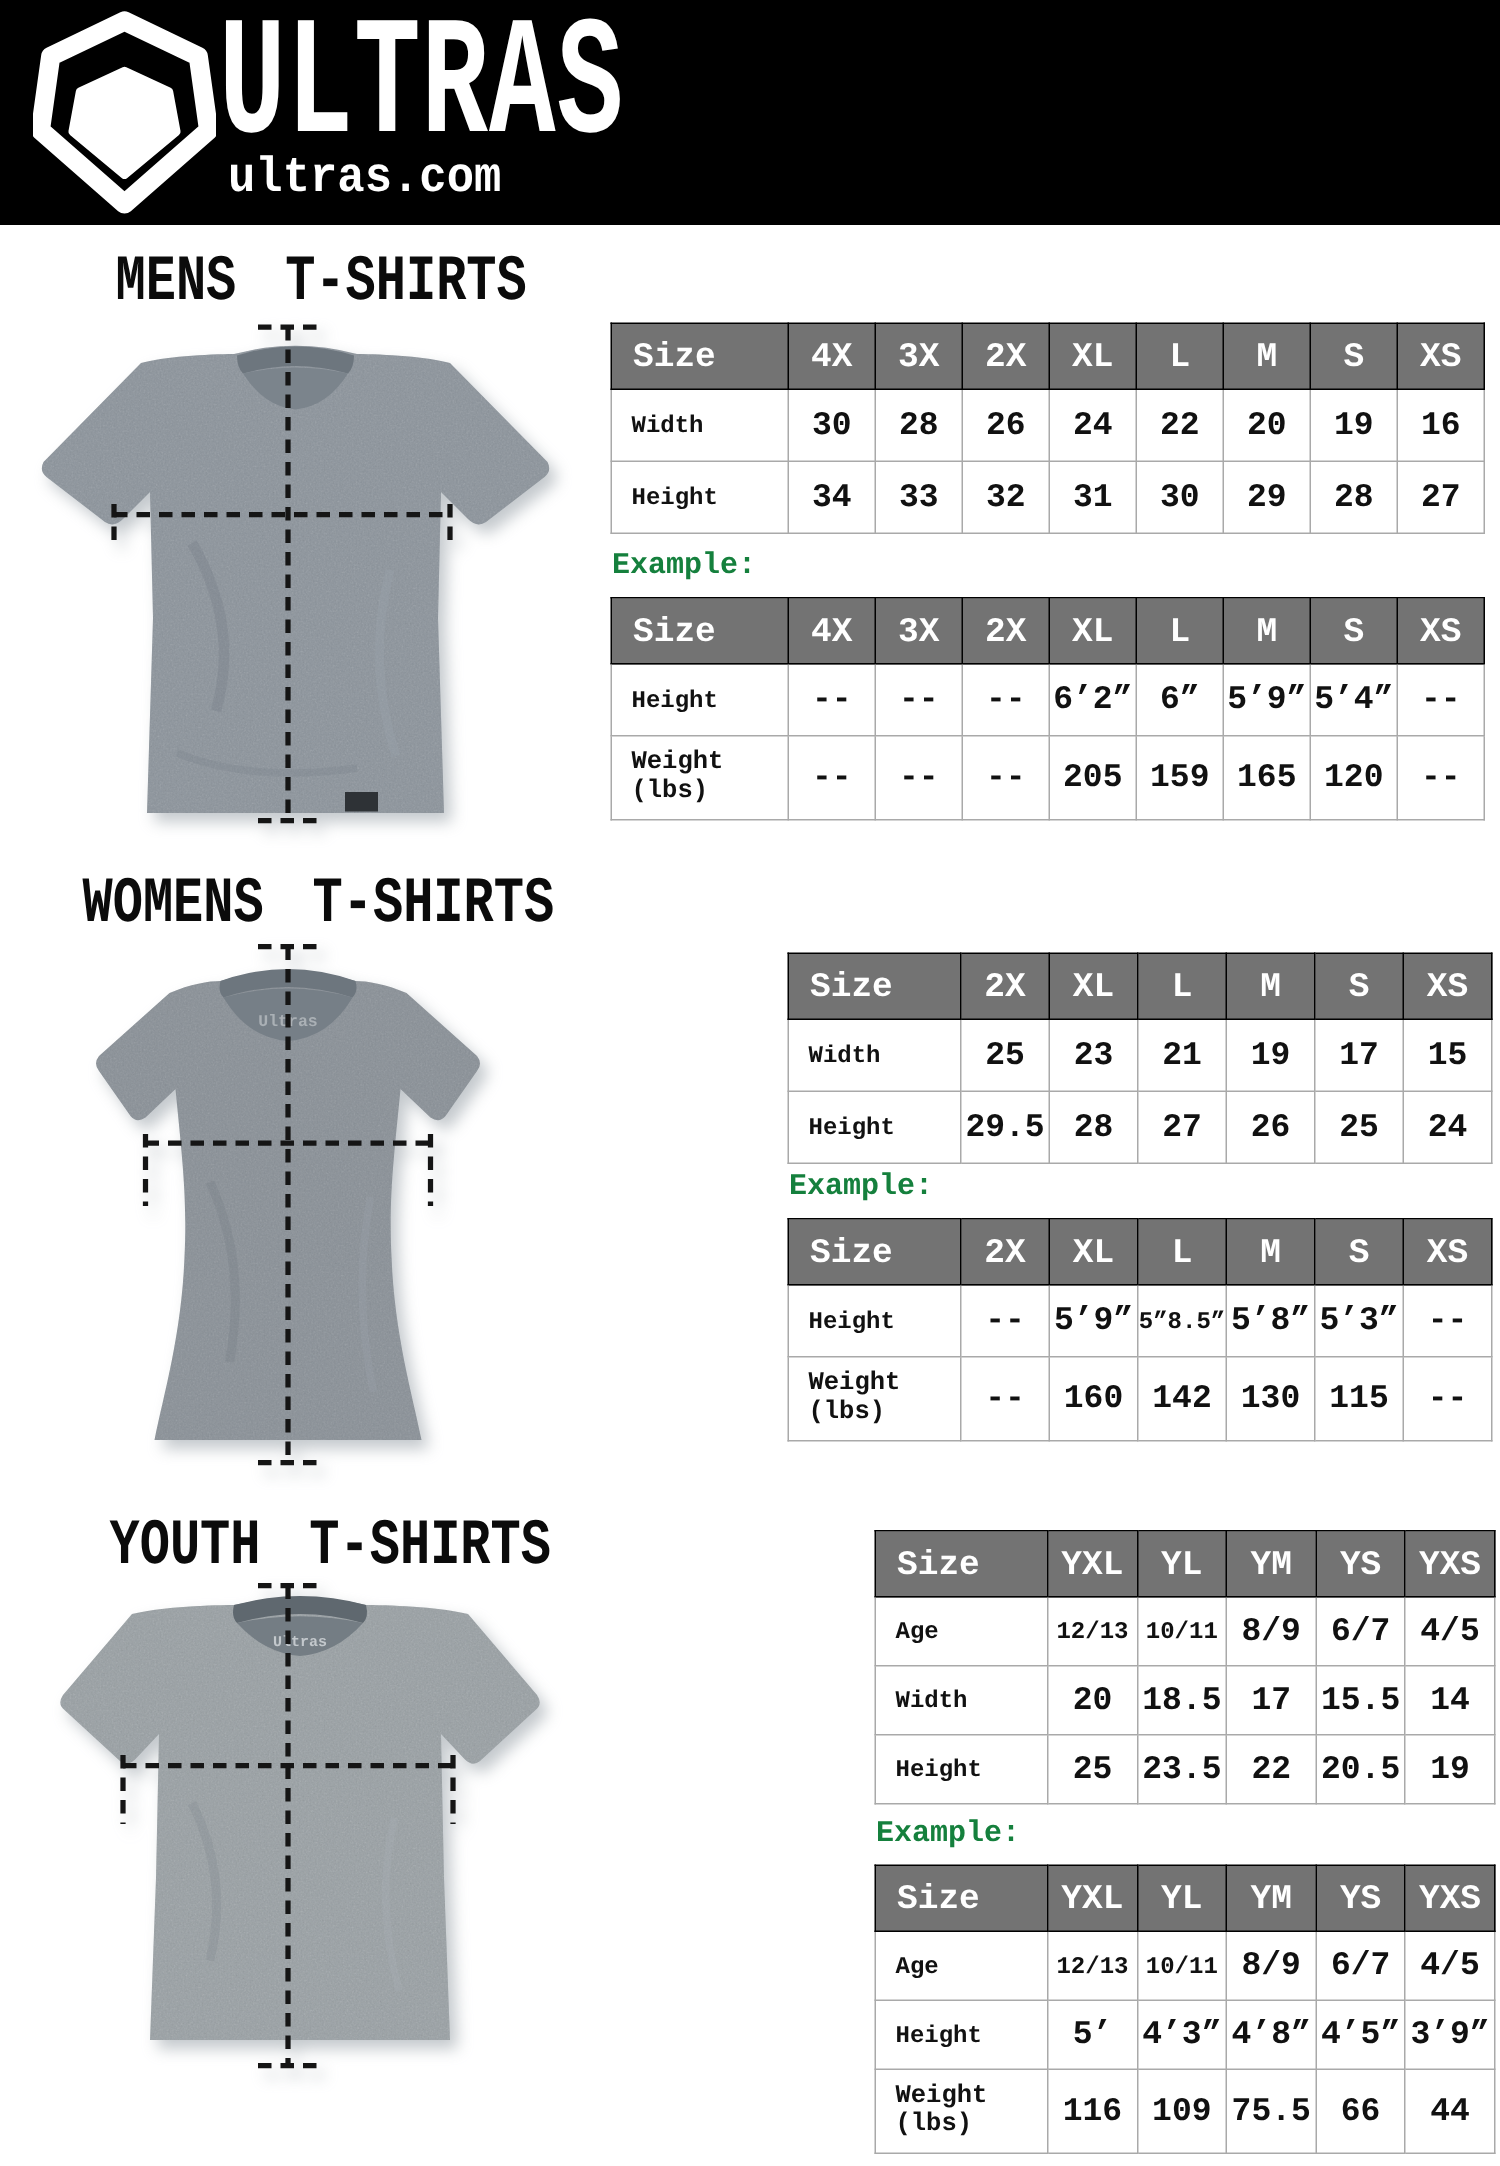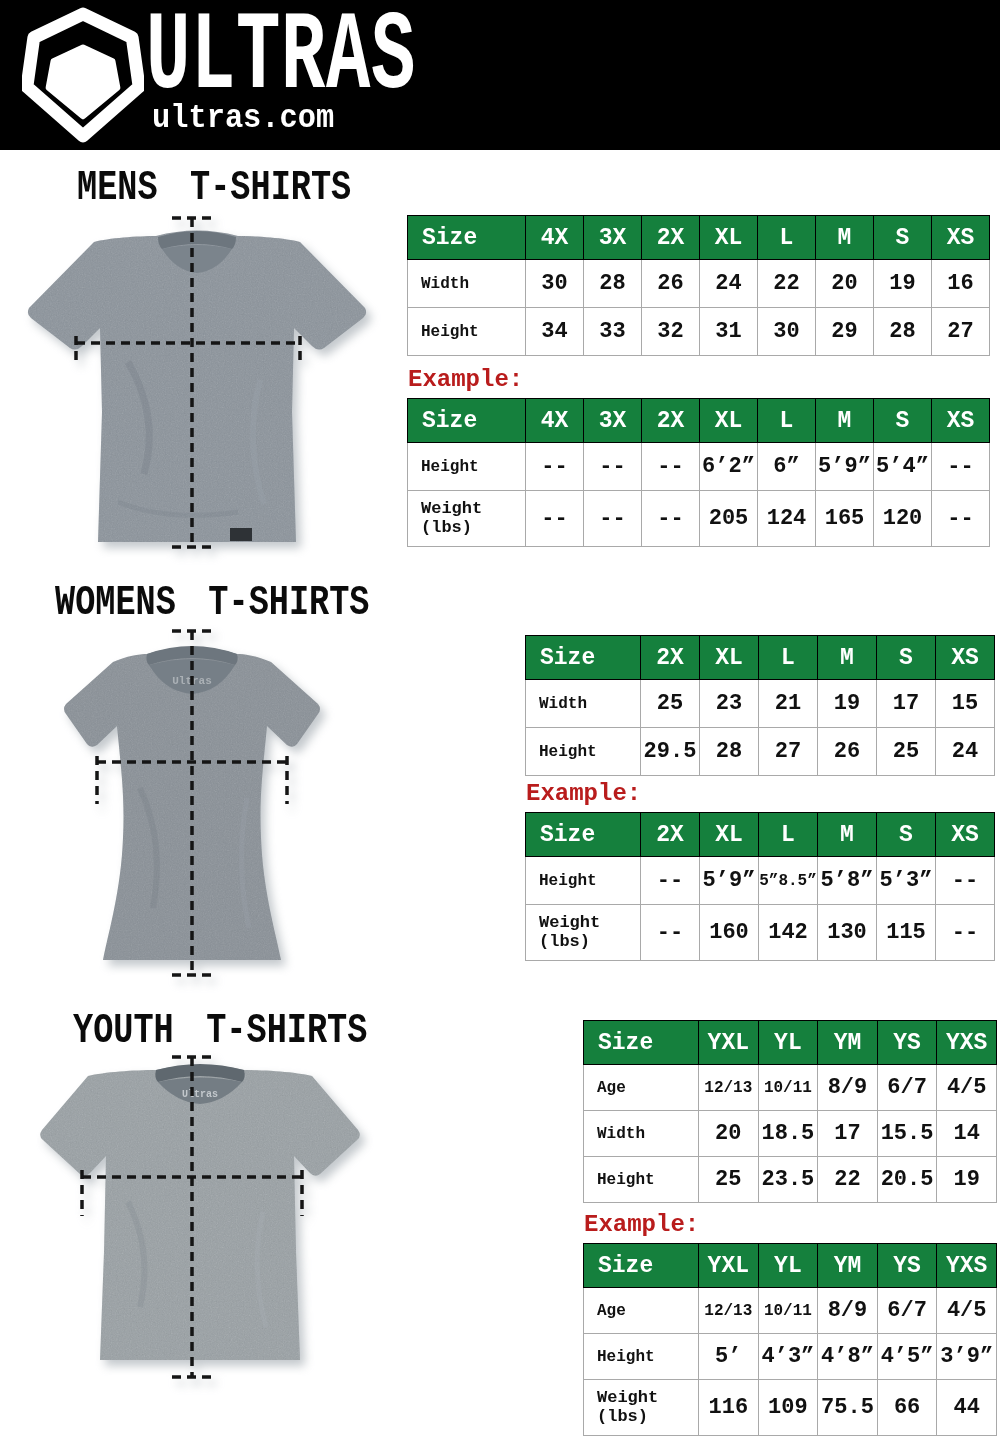--- a/index.html
+++ b/index.html
@@ -11,29 +11,29 @@
   .logo{position:absolute;left:22px;top:6px;width:122px;height:138px;}
   .brand{position:absolute;left:146px;top:2px;color:#fff;font-weight:700;font-size:112px;
          line-height:1;letter-spacing:1px;transform:scaleX(0.66);transform-origin:left top;white-space:nowrap;}
   .site{position:absolute;left:152px;top:100px;color:#fff;font-size:33px;font-weight:700;
         transform:scaleX(0.92);transform-origin:left top;}
 
   
   .section-title{position:absolute;font-weight:700;font-size:43px;line-height:1;color:#0b0b0b;
                  letter-spacing:0px;word-spacing:16px;transform:scaleX(0.78);transform-origin:left top;
                  white-space:nowrap;}
-  .example-label{position:absolute;font-weight:700;font-size:24px;color:#b91c1c;}
+  .example-label{position:absolute;font-weight:700;font-size:20px;color:#15803d;}
 
   
   .shirt{position:absolute;filter:drop-shadow(5px 6px 5px rgba(125,135,145,0.45));}
 
   
   .table-wrap{position:absolute;}
   table.size-table{border-collapse:collapse;table-layout:fixed;width:100%;background:#fff;}
-  table.size-table thead th{background:#15803d;color:#fff;font-size:23px;font-weight:700;
+  table.size-table thead th{background:#737373;color:#fff;font-size:23px;font-weight:700;
        height:43px;border:1px solid #000;text-align:center;padding:0;}
   table.size-table thead th.label-h{text-align:left;padding-left:14px;}
   table.size-table tbody th,
   table.size-table tbody td{border:1px solid #a9a9a9;color:#111;font-weight:700;padding:0;}
   table.size-table tbody th.row-label{text-align:left;padding-left:13px;font-size:16px;white-space:pre-line;}
   table.size-table tbody th.row-label.multiline{font-size:17px;line-height:1.1;}
   table.size-table tbody td{text-align:center;font-size:22px;}
   table.size-table tbody td.small{font-size:16px;}
   table.size-table tbody tr{height:48px;}
   table.size-table tbody tr.weight-row{height:56px;margin-top:12px;}
@@ -193,21 +193,21 @@
             <td>5’4”</td>
             <td>--</td>
           </tr>
           <tr class="weight-row">
             <th class="row-label multiline">Weight
 (lbs)</th>
             <td>--</td>
             <td>--</td>
             <td>--</td>
             <td>205</td>
-            <td>124</td>
+            <td>159</td>
             <td>165</td>
             <td>120</td>
             <td>--</td>
           </tr>
         </tbody>
       </table>
     </div>
 
   <div class="section-title" style="left:55px;top:581px;">WOMENS T-SHIRTS</div>
 

